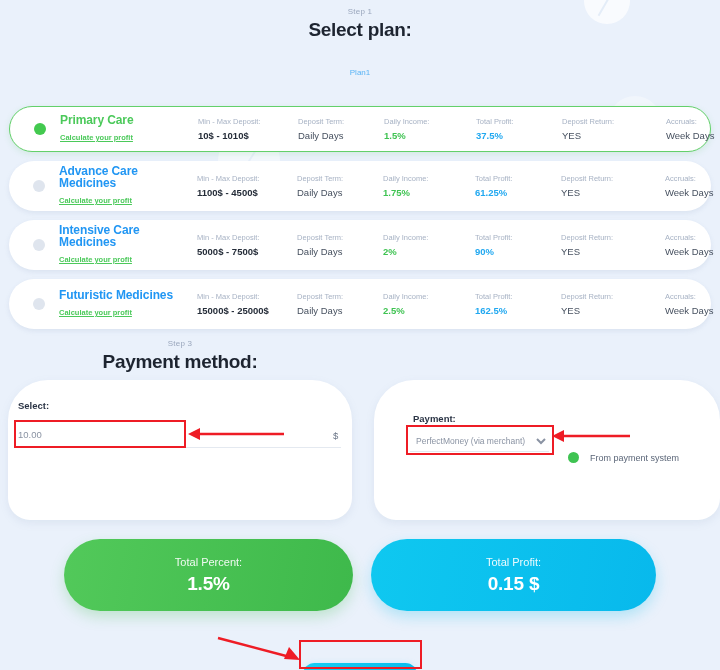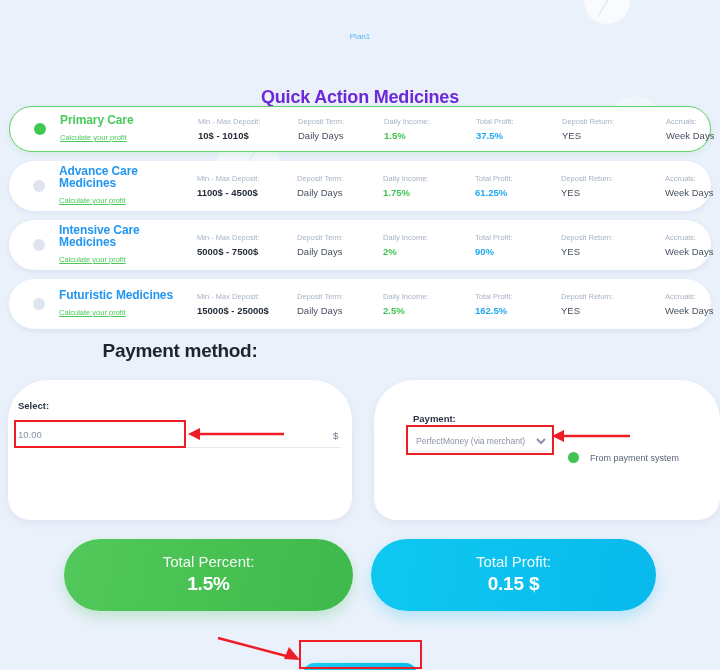--- a/index.html
+++ b/index.html
@@ -126,20 +126,21 @@
   }
   .plan-row.selected .plan-name { color: #4bc95a; }
   .plan-link {
     font-size: 7.5px;
     color: #4bc95a;
     text-decoration: underline;
     line-height: 11px;
     display: inline-block;
     margin-top: 1px;
     cursor: pointer;
+    font-weight: bold;
   }
 
   .col {
     flex: 0 0 auto;
     display: flex;
     flex-direction: column;
     justify-content: center;
   }
   .col-label {
     font-size: 7.5px;
@@ -266,21 +267,21 @@
     top: 539px; left: 64px; width: 289px;
     background: linear-gradient(100deg, #52c95a 0%, #3eb94b 100%);
     box-shadow: 0 6px 14px rgba(70,190,85,.26);
   }
   #card-profit {
     top: 539px; left: 371px; width: 285px;
     background: linear-gradient(100deg, #0fc8f0 0%, #08b9ec 100%);
     box-shadow: 0 6px 14px rgba(20,190,235,.26);
   }
   .result .cap {
-    font-size: 15px;
+    font-size: 11px;
     opacity: .92;
     line-height: 12px;
     margin-bottom: 4px;
   }
   .result .val {
     font-size: 19px;
     font-weight: bold;
     line-height: 23px;
     letter-spacing: -.2px;
   }
@@ -318,20 +319,24 @@
   #arrow-deposit { top: 635px; left: 216px; }
 </style>
 </head>
 <body>
 
 <div class="watermark wm-1"></div>
 <div class="watermark wm-3"></div>
 <div class="watermark wm-2"></div>
 
 <div id="top-steps">
+  <div class="step-head">
+    <div class="step-kicker">Step 1</div>
+    <div class="step-title">Select plan:</div>
+  </div>
   <div class="plan-kicker">Plan1</div>
   <div class="plan-title">Quick Action Medicines</div>
 </div>
 
 <div id="plans">
 
   <div class="plan-row selected">
     <div class="radio on"></div>
     <div class="plan-name-cell">
       <div class="plan-name">Primary Care</div>
@@ -456,20 +461,21 @@
     <div class="col c-acc">
       <div class="col-label">Accruals:</div>
       <div class="col-value">Week Days</div>
     </div>
   </div>
 
 </div>
 
 <div id="mid-steps">
   <div class="step-head">
+    <div class="step-kicker">Step 3</div>
     <div class="step-title">Payment method:</div>
   </div>
 </div>
 
 <div class="panel" id="panel-amount"></div>
 <div class="panel" id="panel-payment"></div>
 
 <div class="field-label" id="amount-label">Select:</div>
 <input class="amount-input" id="amount-input" type="text" value="10.00" style="">
 <div id="amount-currency">$</div>

